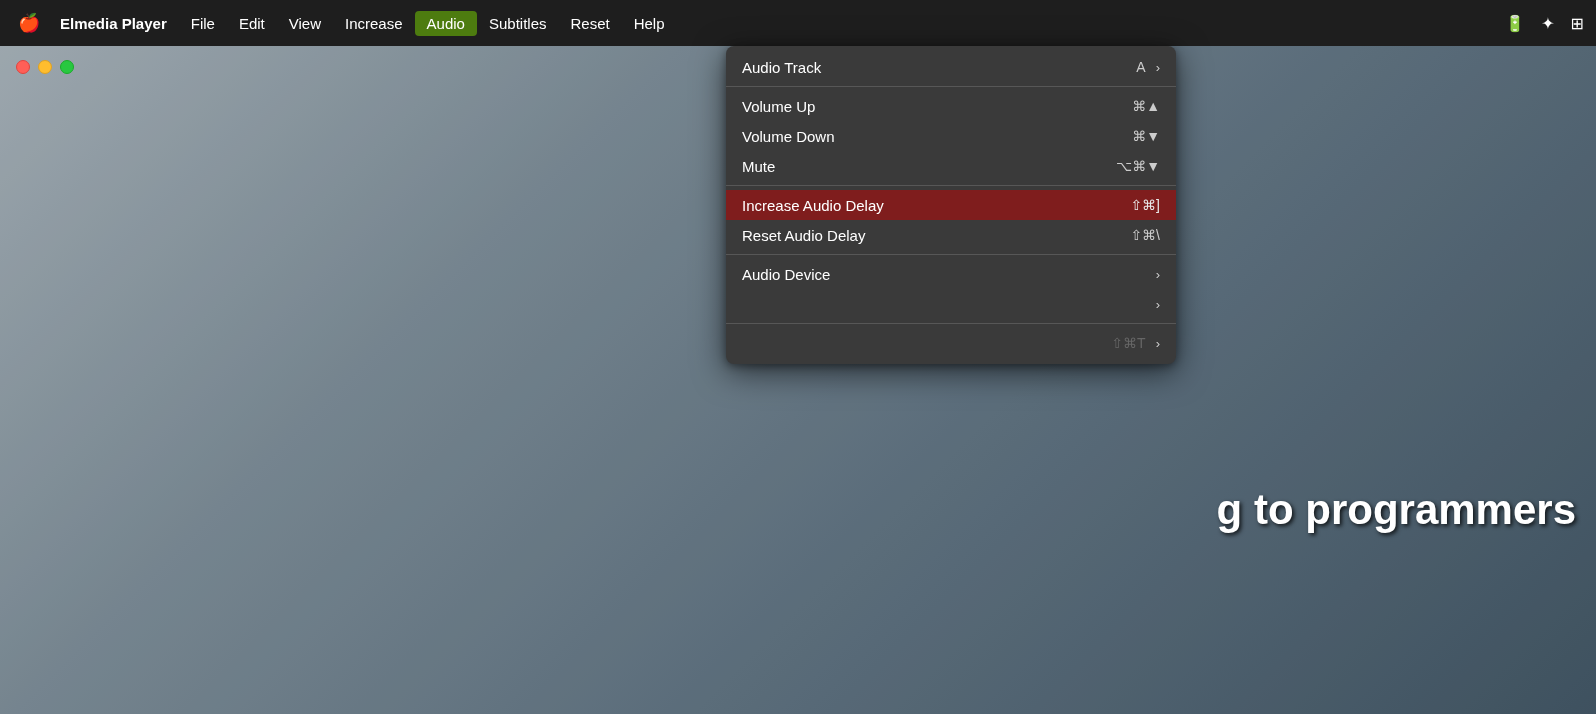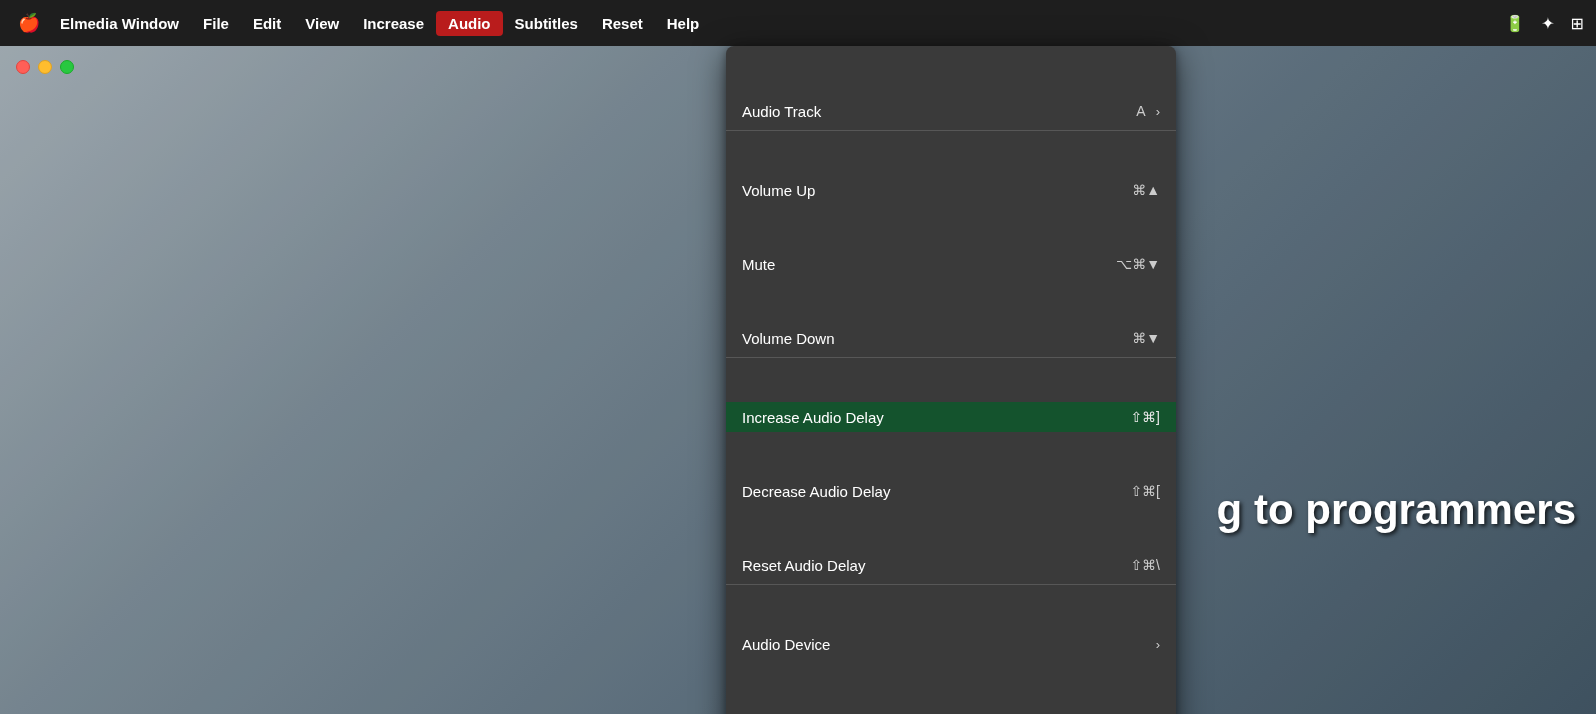--- a/index.html
+++ b/index.html
@@ -27,30 +27,30 @@
     .menubar-apple {
       width: 36px;
       display: flex; align-items: center; justify-content: center;
       color: #fff;
       font-size: 18px;
     }
     .menubar-item {
       padding: 4px 12px;
       color: #fff;
       font-size: 15px;
-      font-weight: 700;
+      font-weight: 400;
       border-radius: 4px;
       cursor: default;
       white-space: nowrap;
     }
     .menubar-item.app-name {
       font-weight: 600;
     }
     .menubar-item.active {
-      background: #b91c1c;
+      background: #4d7c0f;
     }
     .menubar-right {
       margin-left: auto;
       display: flex;
       align-items: center;
       gap: 16px;
       color: #fff;
     }
 
     
@@ -106,31 +106,30 @@
       background: #3a3a3a;
       border-radius: 8px;
       box-shadow: 0 8px 32px rgba(0,0,0,0.6), 0 2px 8px rgba(0,0,0,0.4);
       padding: 6px 0;
       z-index: 200;
     }
 
     .menu-item {
       display: flex;
       align-items: center;
-      justify-content: space-between;
+      justify-content: flex-end;
       padding: 6px 16px;
       color: #fff;
       font-size: 15px;
       cursor: default;
       border-radius: 0;
       min-height: 30px;
-      margin-top: 44px;
     }
     .menu-item.highlighted {
-      background: #14532d;
+      background: #7f1d1d;
     }
     .menu-item.disabled {
       color: #888;
     }
     .menu-item-label {
       flex: 1;
     }
     .menu-item-shortcut {
       color: #ccc;
       font-size: 14px;
@@ -154,21 +153,21 @@
       margin-left: 8px;
       font-size: 13px;
       color: #ccc;
     }
   </style>
 </head>
 <body>
 
 <div class="menubar">
   <div class="menubar-apple">🍎</div>
-  <div class="menubar-item app-name">Elmedia Window</div>
+  <div class="menubar-item app-name">Elmedia Player</div>
   <div class="menubar-item">File</div>
   <div class="menubar-item">Edit</div>
   <div class="menubar-item">View</div>
   <div class="menubar-item">Increase</div>
   <div class="menubar-item active">Audio</div>
   <div class="menubar-item">Subtitles</div>
   <div class="menubar-item">Reset</div>
   <div class="menubar-item">Help</div>
   <div class="menubar-right">
     <span>🔋</span>
@@ -199,40 +198,36 @@
   </div>
 
   <div class="menu-separator"></div>
 
   <div class="menu-item">
     <span class="menu-item-label">Volume Up</span>
     <span class="menu-item-shortcut">⌘▲</span>
   </div>
 
   <div class="menu-item">
+    <span class="menu-item-label">Volume Down</span>
+    <span class="menu-item-shortcut">⌘▼</span>
+  </div>
+
+  <div class="menu-item">
     <span class="menu-item-label">Mute</span>
     <span class="menu-item-shortcut">⌥⌘▼</span>
-  </div>
-
-  <div class="menu-item">
-    <span class="menu-item-label">Volume Down</span>
-    <span class="menu-item-shortcut">⌘▼</span>
   </div>
 
   <div class="menu-separator"></div>
 
   <div class="menu-item highlighted">
     <span class="menu-item-label">Increase Audio Delay</span>
     <span class="menu-item-shortcut">⇧⌘]</span>
   </div>
 
-  <div class="menu-item">
-    <span class="menu-item-label">Decrease Audio Delay</span>
-    <span class="menu-item-shortcut">⇧⌘[</span>
-  </div>
 
   <div class="menu-item">
     <span class="menu-item-label">Reset Audio Delay</span>
     <span class="menu-item-shortcut">⇧⌘\</span>
   </div>
 
   <div class="menu-separator"></div>
 
   <div class="menu-item">
     <span class="menu-item-label">Audio Device</span>

